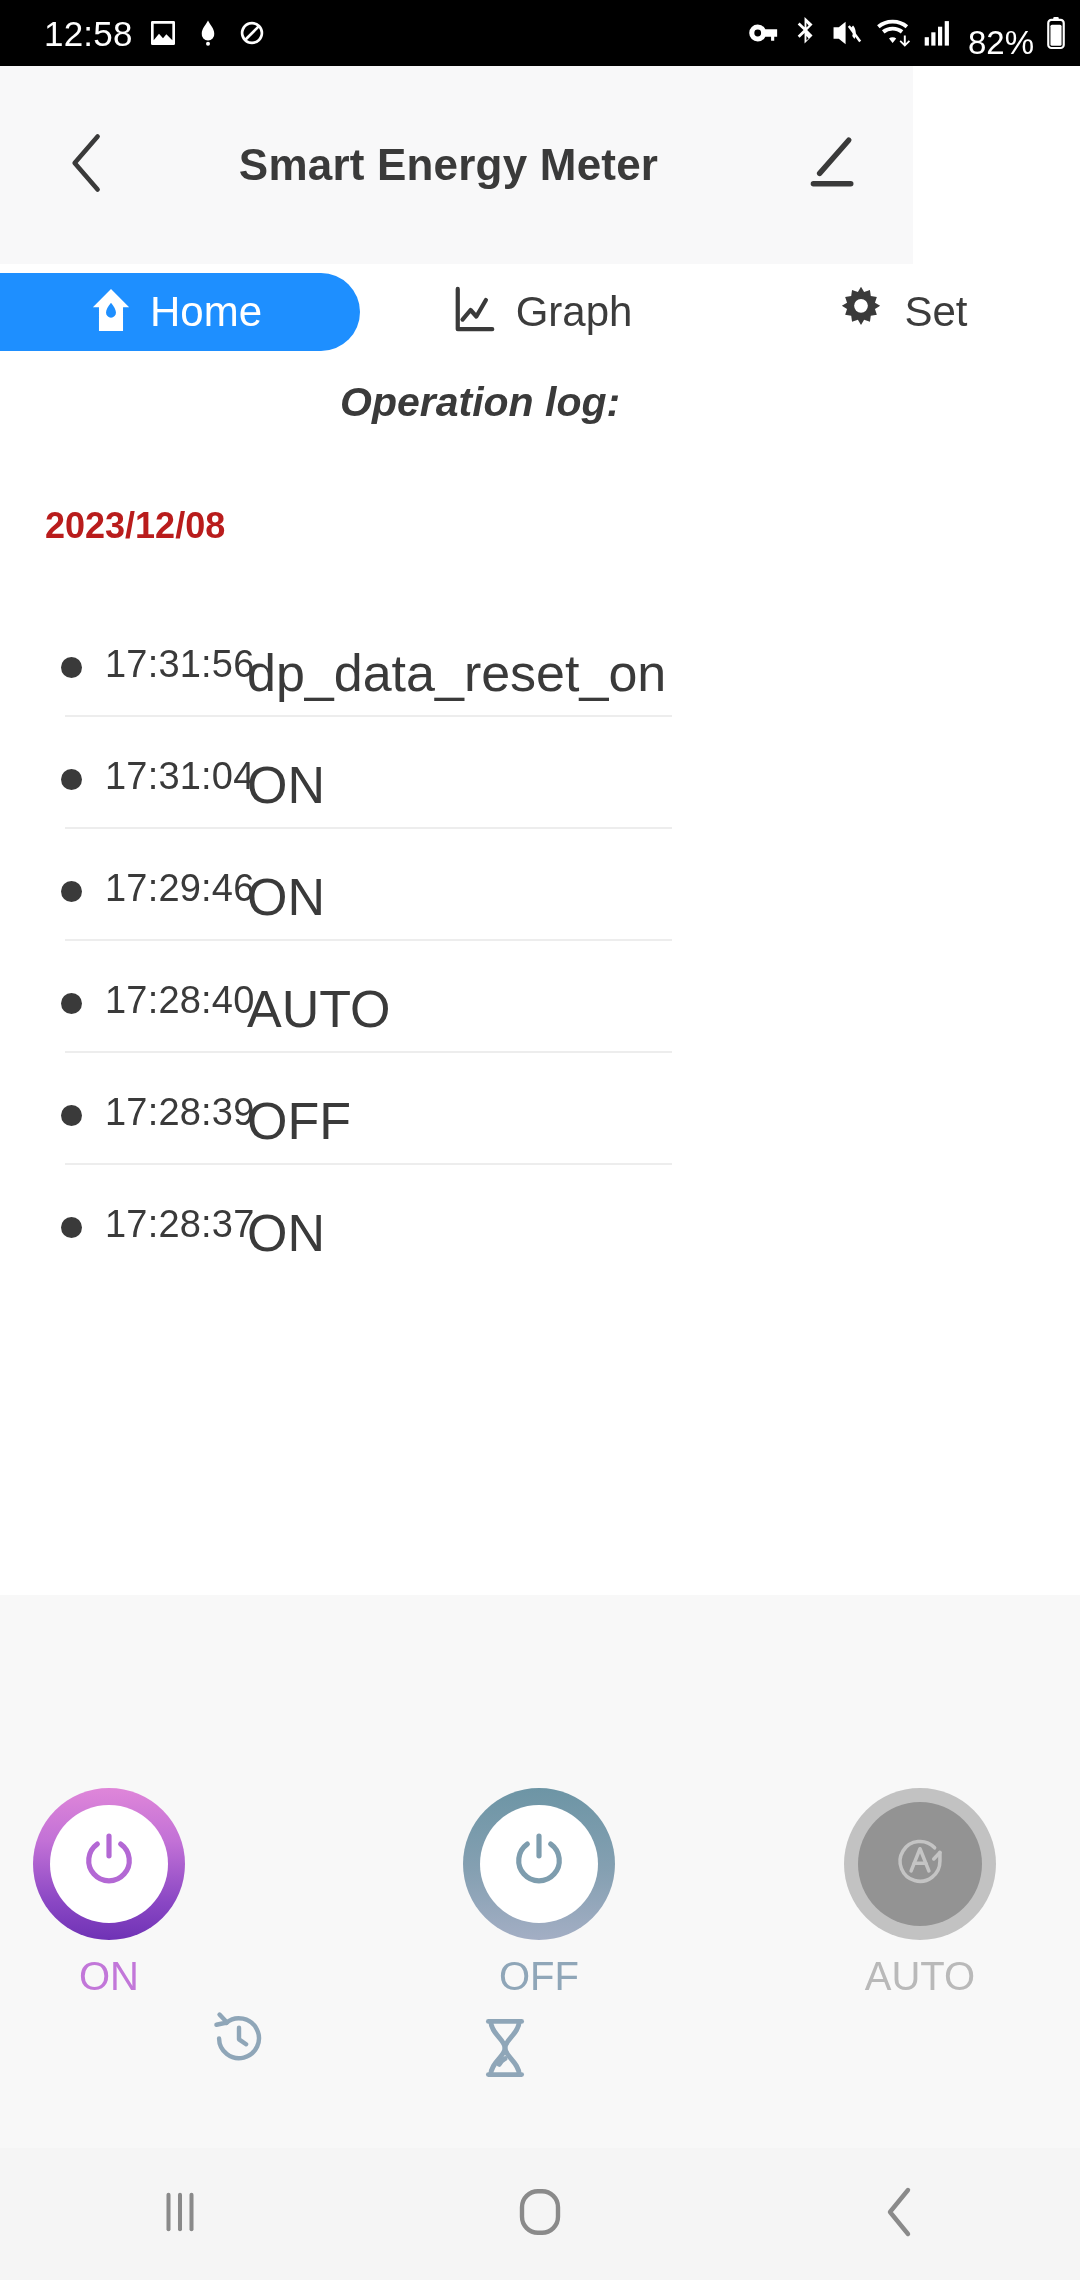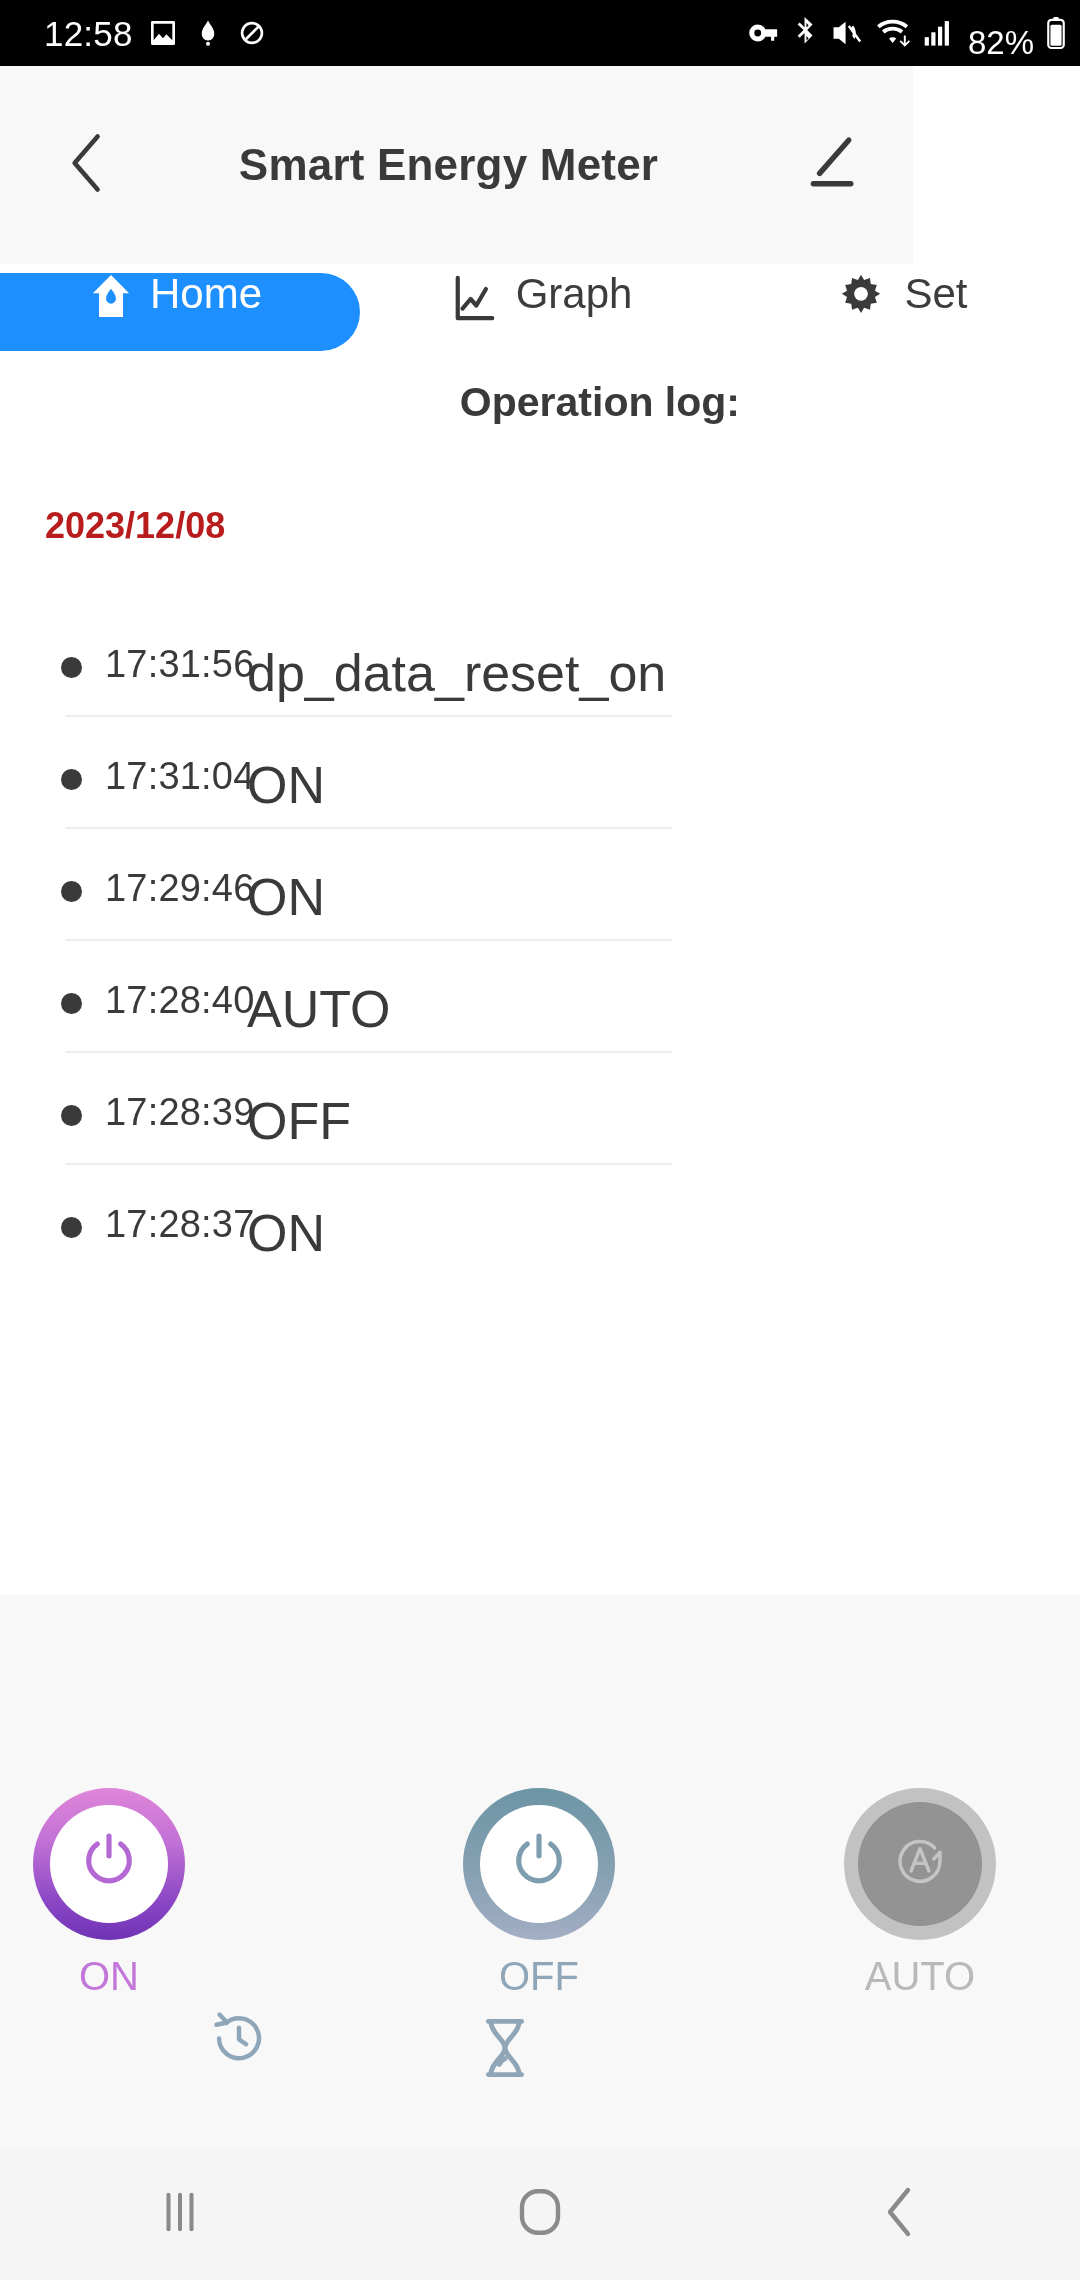--- a/index.html
+++ b/index.html
@@ -91,21 +91,21 @@
     position: absolute;
     top: 264px; left: 0;
     width: 1080px;
     height: 96px;
     background: #ffffff;
     display: flex;
     align-items: center;
   }
   .tab {
     display: flex;
-    align-items: flex-start;
+    align-items: center;
     justify-content: center;
     gap: 18px;
     height: 78px;
     box-sizing: border-box;
     padding-left: 8px;
   }
   .tab-home {
     width: 360px;
     background: #1e8fff;
     border-radius: 0 44px 44px 0;
@@ -118,25 +118,26 @@
     font-size: 42px;
     color: #3c3c3c;
     line-height: 1;
   }
 
   
   .log-title {
     position: absolute;
     top: 378px; left: 340px;
     width: 400px;
-    text-align: right;
+    text-align: left;
     font-size: 41px;
     font-weight: bold;
     color: #3a3a3a;
     line-height: 1.18;
+    font-style: italic;
   }
   .log-date {
     position: absolute;
     top: 505px; left: 45px;
     font-size: 36px;
     font-weight: bold;
     color: #b91c1c;
   }
   .log-list {
     position: absolute;

